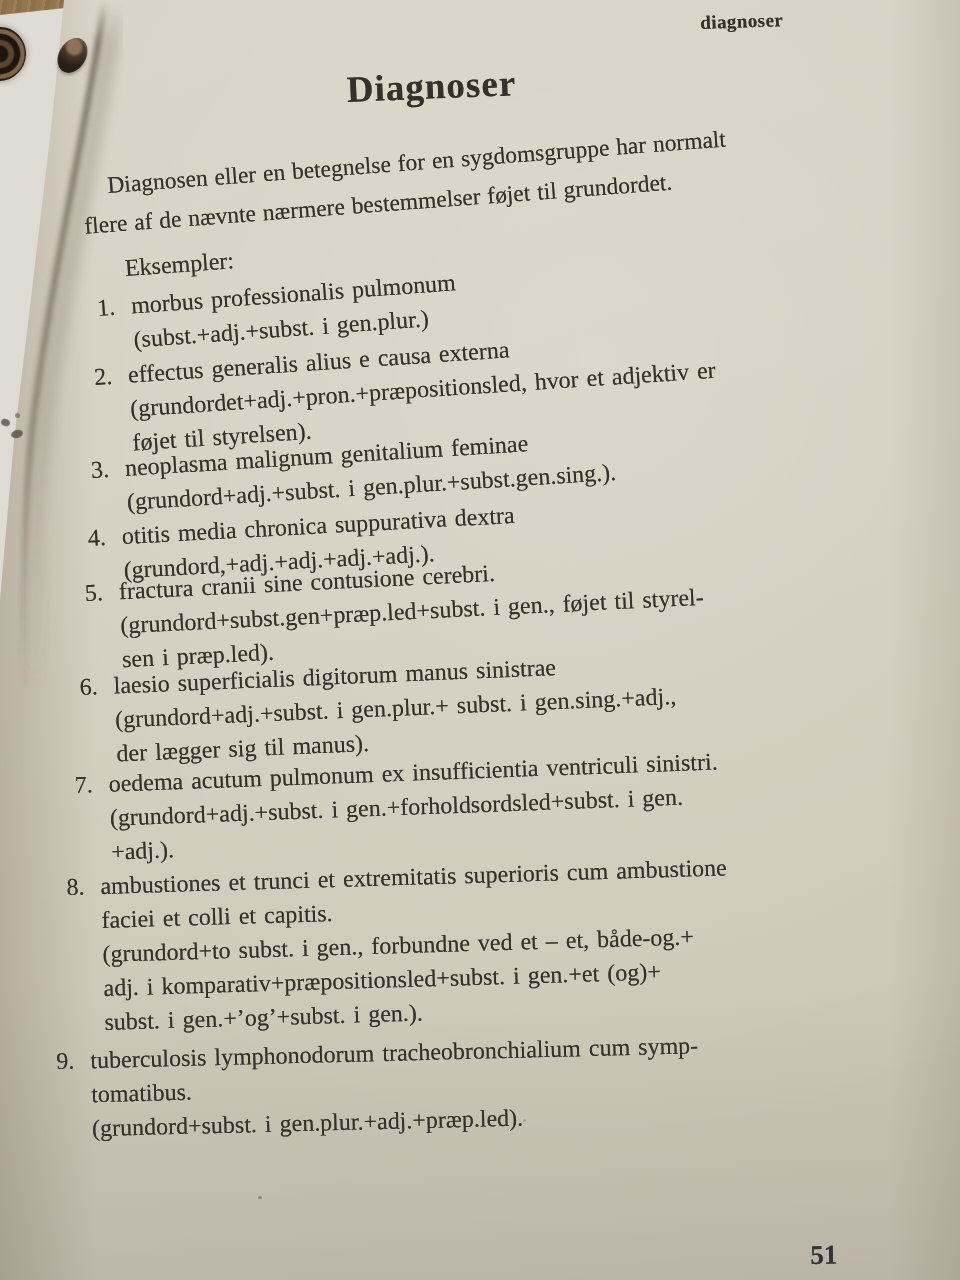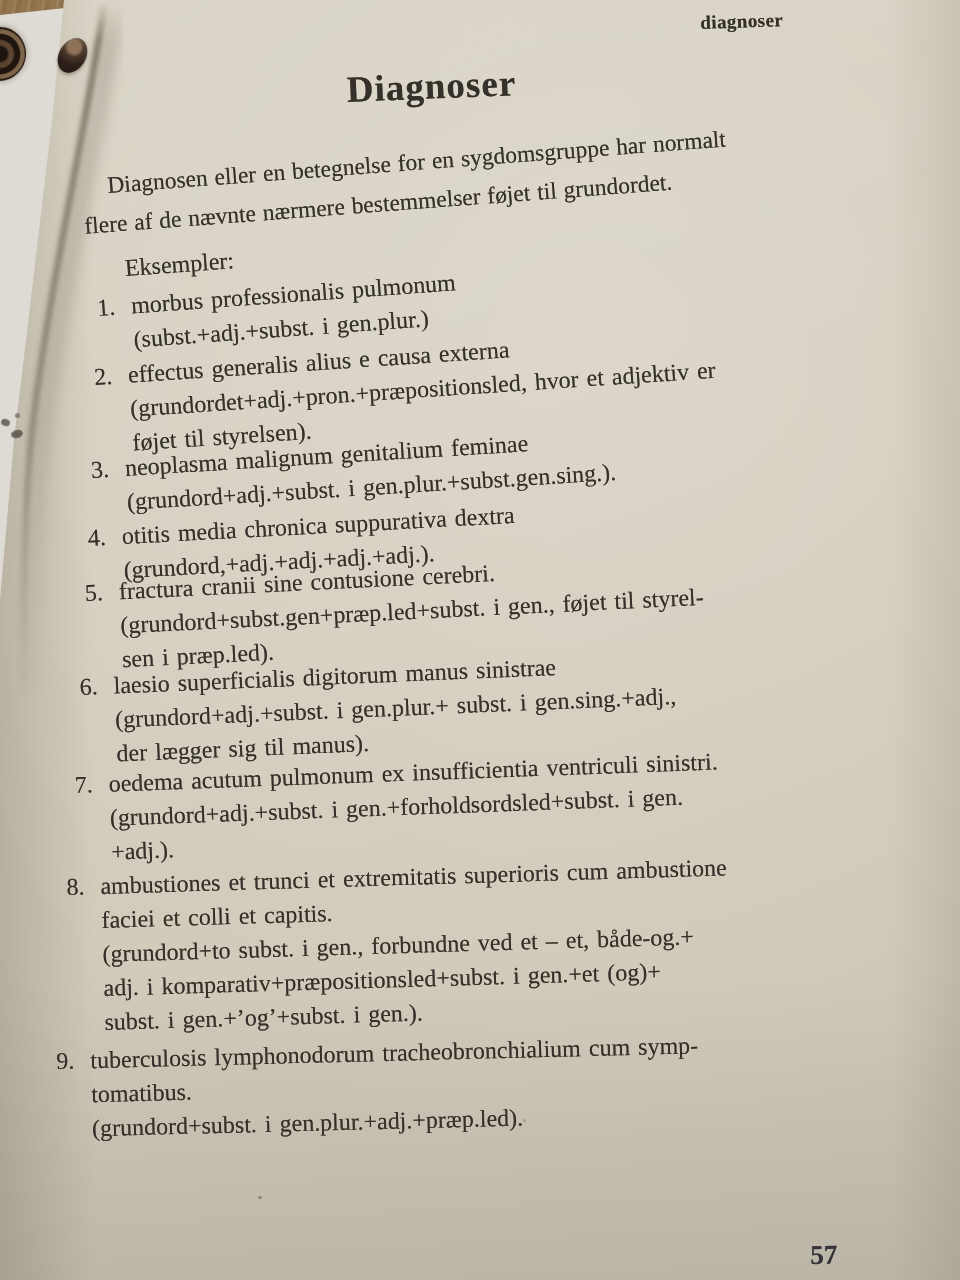--- a/index.html
+++ b/index.html
@@ -178,14 +178,14 @@
       <div class="item" style="top: 1044px; left: 56px; transform: rotate(-1.4deg);">
         <span class="item-number">9.</span>
         <div>
           <div>tuberculosis lymphonodorum tracheobronchialium cum symp-</div>
           <div>tomatibus.</div>
           <div>(grundord+subst. i gen.plur.+adj.+præp.led).</div>
         </div>
       </div>
     </div>
 
-  <div class="txt page-number">57</div>
+  <div class="txt page-number">51</div>
 </div>
 
 </body></html>

